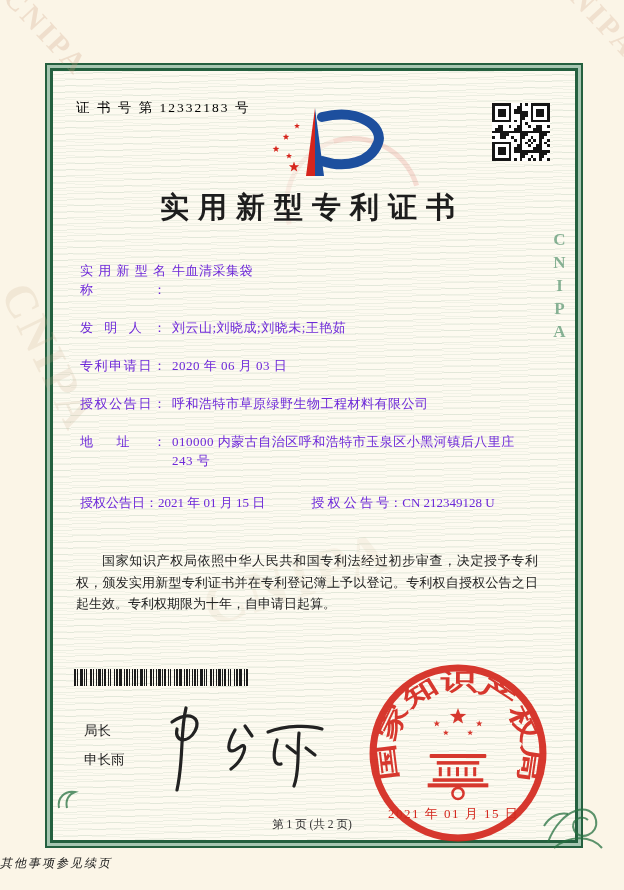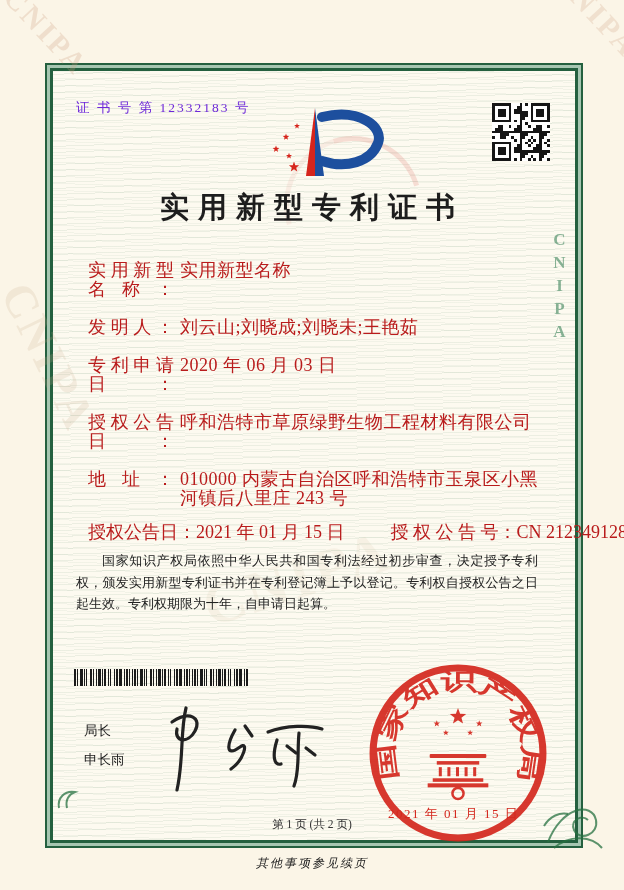--- a/index.html
+++ b/index.html
@@ -15,45 +15,45 @@
       font-family:"Liberation Serif",serif;}
   .wm-tl{left:-8px;top:14px;transform:rotate(47deg);font-size:30px;color:rgba(203,160,128,0.26);}
   .wm-tr{left:542px;top:-4px;transform:rotate(47deg);font-size:30px;color:rgba(203,160,128,0.24);}
   .wm-left{left:-30px;top:330px;transform:rotate(64deg);font-size:46px;color:rgba(206,176,146,0.20);}
   .wm-center{left:200px;top:545px;transform:rotate(-18deg);font-size:58px;color:rgba(206,180,152,0.12);}
   .wm-right{left:549px;top:230px;writing-mode:vertical-rl;text-orientation:upright;
             font-size:17px;color:rgba(58,130,88,0.60);letter-spacing:4px;}
   .title-arc{position:absolute;left:284px;top:136px;width:128px;height:128px;border-radius:50%;
              border:5px solid;border-color:rgba(221,120,108,0.22) transparent transparent rgba(221,120,108,0.10);
              transform:rotate(28deg);}
-  .cert-no{position:absolute;left:76px;top:99px;font-size:13.5px;letter-spacing:2px;color:#6d28d9;}
+  .cert-no{position:absolute;left:76px;top:99px;font-size:13.5px;letter-spacing:2px;color:#000000;}
   .logo{position:absolute;left:262px;top:106px;}
   .qr{position:absolute;left:492px;top:103px;}
   .doc-title{position:absolute;left:0;right:0;top:188px;text-align:center;font-size:29px;
              font-weight:bold;letter-spacing:9px;color:#1d1d1d;}
-  .fields{position:absolute;left:88px;top:261px;width:456px;font-size:18px;line-height:19px;color:#b91c1c;}
+  .fields{position:absolute;left:80px;top:261px;width:456px;font-size:13px;line-height:19px;color:#6d28d9;}
   .frow{display:flex;margin-bottom:19px;}
   .flabel{width:86px;flex:none;text-align:justify;text-align-last:justify;letter-spacing:0;}
   .fvalue{flex:1;padding-left:6px;letter-spacing:0.5px;}
   .grant-row{display:flex;margin-top:-4px;}
-  .grant-pair{white-space:nowrap;}
+  .grant-pair{white-space:nowrap;margin-top:8px;}
   .gp2{margin-left:46px;}
   .body-text{position:absolute;left:76px;top:550px;width:462px;font-size:13px;line-height:21.5px;
              text-align:justify;color:#222;}
   .body-text p{margin:0;text-indent:2em;}
   .barcode{position:absolute;left:74px;top:669px;}
   .director{position:absolute;left:84px;top:722px;font-family:"Liberation Sans","DejaVu Sans",sans-serif;
             font-size:13.5px;color:#1c1c1c;font-weight:500;}
   .director .name{margin-top:11px;font-family:Liberation Serif, serif;}
   .sig{position:absolute;left:148px;top:698px;}
   .seal{position:absolute;left:366px;top:661px;}
   .seal-date{position:absolute;left:388px;top:805px;font-size:13px;color:#d4281e;
              letter-spacing:1.5px;font-weight:500;}
   .page-info{position:absolute;left:0;right:0;top:817px;text-align:center;font-size:11.5px;color:#333;}
-  .footer-note{position:absolute;left:0;right:0;top:855px;text-align:center;font-size:12px;
+  .footer-note{position:absolute;left:0;right:0;top:855px;text-align:left;font-size:12px;
                font-style:italic;letter-spacing:2px;color:#222;}
   .flourish-br{position:absolute;left:540px;top:778px;}
   .flourish-bl{position:absolute;left:55px;top:786px;}
 </style>
 </head>
 <body>
 
 <div id="page">
 
   <div class="inner-bg"></div>
@@ -315,21 +315,21 @@
         <rect x="20" y="17" width="1" height="1"></rect>
         <rect x="20" y="20" width="1" height="1"></rect>
       </g>
   </svg>
 
   <div class="doc-title">实用新型专利证书</div>
 
   <div class="fields">
     <div class="frow">
       <div class="flabel">实用新型名称：</div>
-      <div class="fvalue">实用新型名称</div>
+      <div class="fvalue">牛血清采集袋</div>
     </div>
     <div class="frow">
       <div class="flabel">发明人：</div>
       <div class="fvalue">刘云山;刘晓成;刘晓未;王艳茹</div>
     </div>
     <div class="frow">
       <div class="flabel">专利申请日：</div>
       <div class="fvalue">2020 年 06 月 03 日</div>
     </div>
     <div class="frow">

